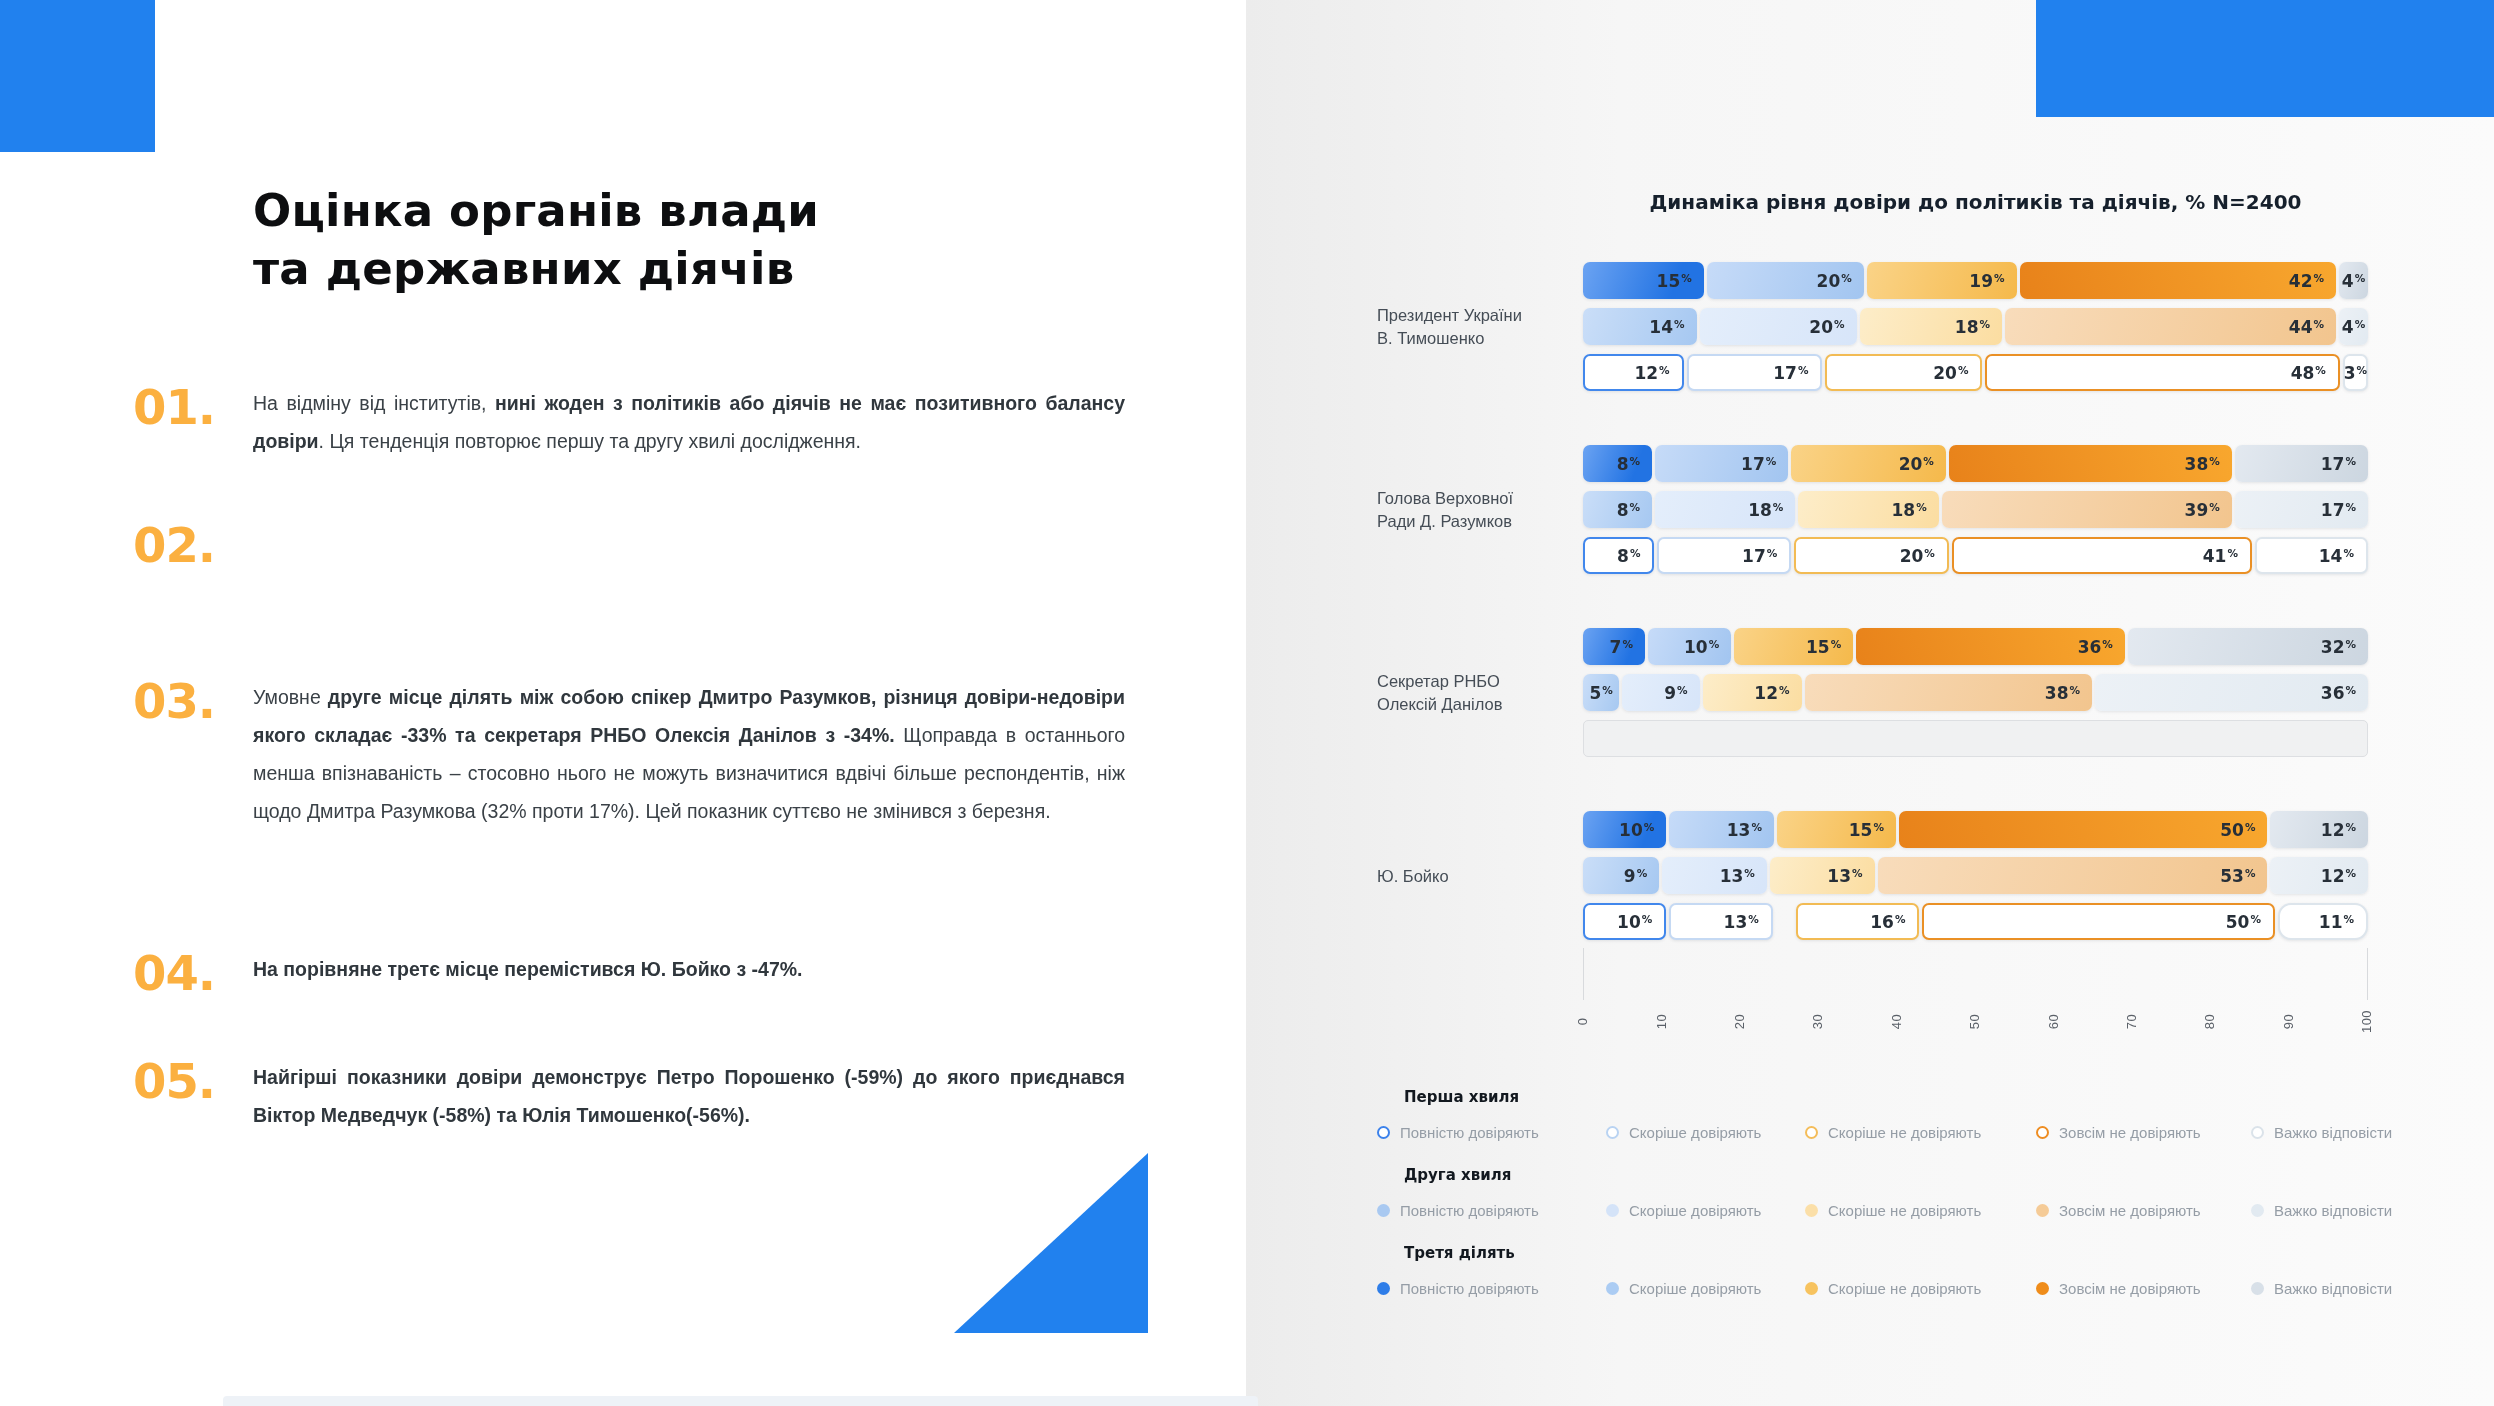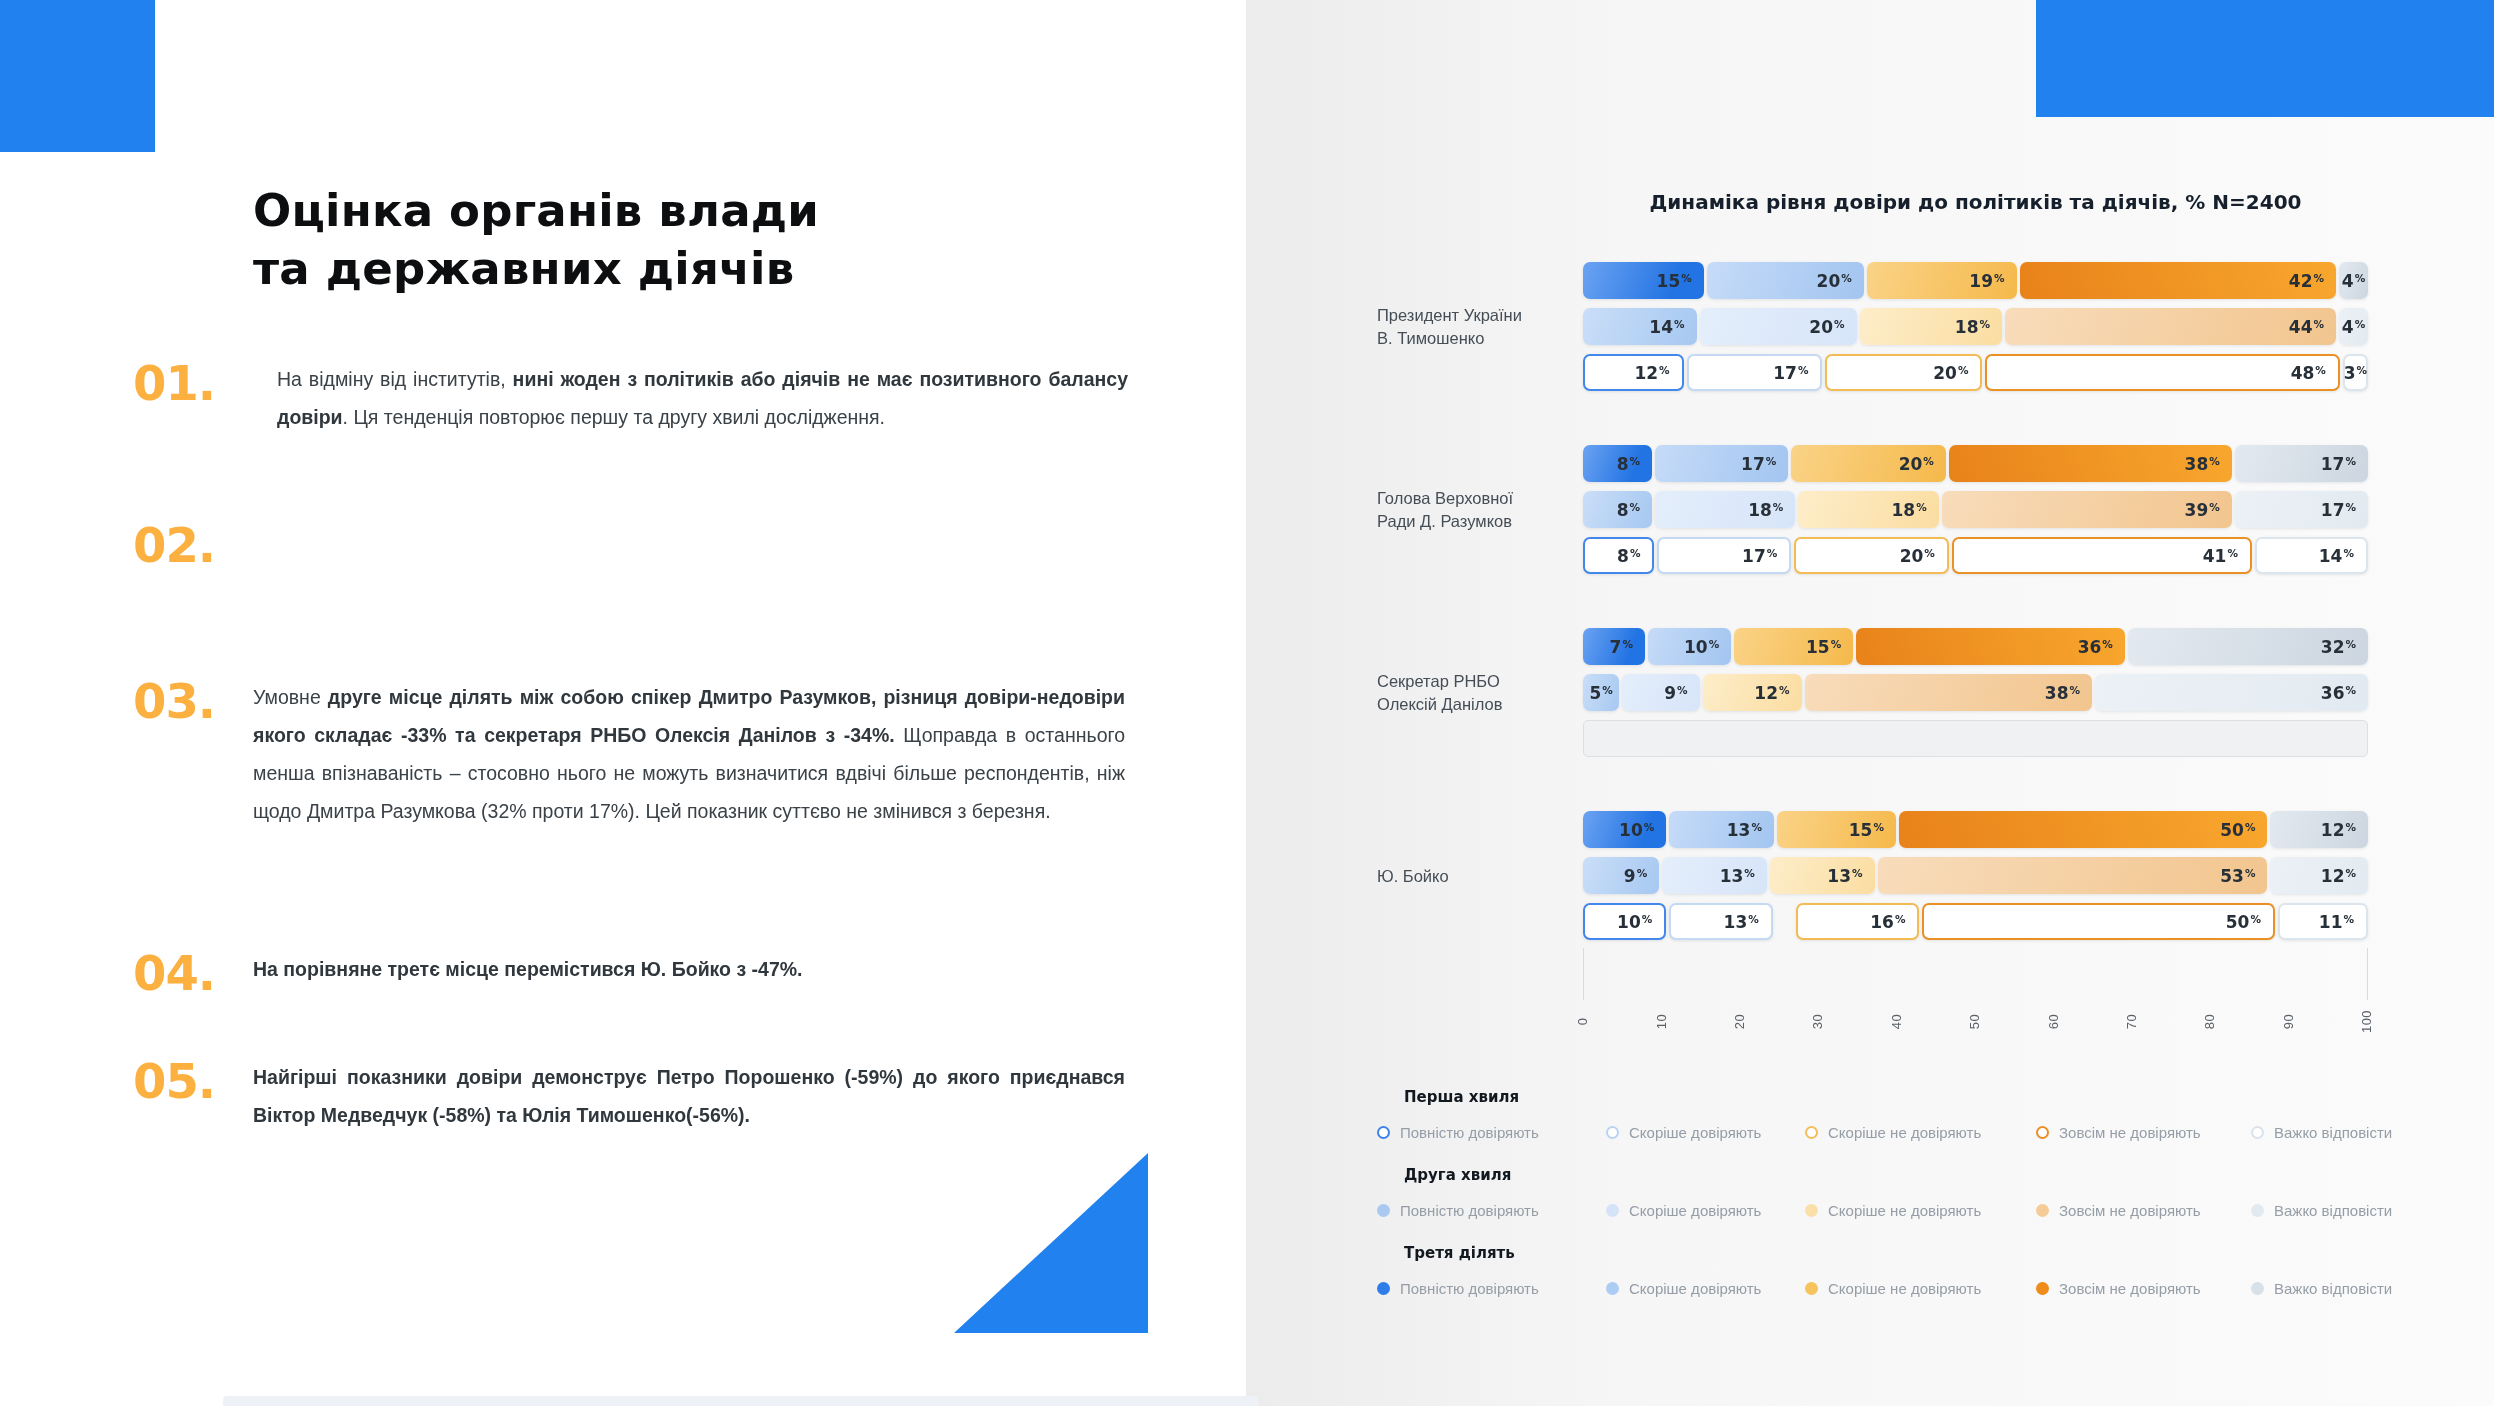--- a/index.html
+++ b/index.html
@@ -87,21 +87,21 @@
 <div class="abs blue-triangle"></div>
 <div class="abs bottom-strip"></div>
 <div class="abs dotgrid dots-top"></div>
 <div class="abs dotgrid dots-bottom"></div>
 
 <div class="abs slide-title">
   <div>Оцінка органів влади</div>
   <div>та державних діячів</div>
 </div>
 
-<div class="abs point" style="top:360px;gap:24px;">
+<div class="abs point" style="top:384px;">
   <div class="pnum">01.</div>
   <div class="ptext"><span>На відміну від інститутів, </span><span class="b">нині жоден з політиків або діячів не має позитивного балансу довіри</span><span>. Ця тенденція повторює першу та другу хвилі дослідження.</span></div>
 </div>
 <div class="abs point" style="top:522px;">
   <div class="pnum">02.</div>
 </div>
 <div class="abs point" style="top:678px;">
   <div class="pnum">03.</div>
   <div class="ptext"><span>Умовне </span><span class="b">друге місце ділять між собою спікер Дмитро Разумков, різниця довіри-недовіри якого складає -33% та секретаря РНБО Олексія Данілов з -34%.</span><span> Щоправда в останнього менша впізнаваність – стосовно нього не можуть визначитися вдвічі більше респондентів, ніж щодо Дмитра Разумкова (32% проти 17%). Цей показник суттєво не змінився з березня.</span></div>
 </div>
@@ -322,21 +322,21 @@
           </div>
           <div class="seg sg-first-1" style="flex-grow: 13; flex-basis: 0px;">
             <span class="v">13<i>%</i></span>
           </div>
           <div class="seg sg-first-2" style="flex-grow: 16; flex-basis: 0px; margin-left: 20px;">
             <span class="v">16<i>%</i></span>
           </div>
           <div class="seg sg-first-3" style="flex-grow: 50; flex-basis: 0px;">
             <span class="v">50<i>%</i></span>
           </div>
-          <div class="seg sg-first-4" style="flex-grow: 11; flex-basis: 0px;">
+          <div class="seg sg-first-4" style="flex-grow: 11; flex-basis: 0px; border-radius: 13px;">
             <span class="v">11<i>%</i></span>
           </div>
         </div>
       </div>
     </div>
   </div>
 <div class="abs plot-edge" style="left:1583px;"></div>
 <div class="abs plot-edge" style="left:2367px;"></div>
 <div class="abs xaxis" id="x-axis">
     <div class="tick" style="left: -20px;">

